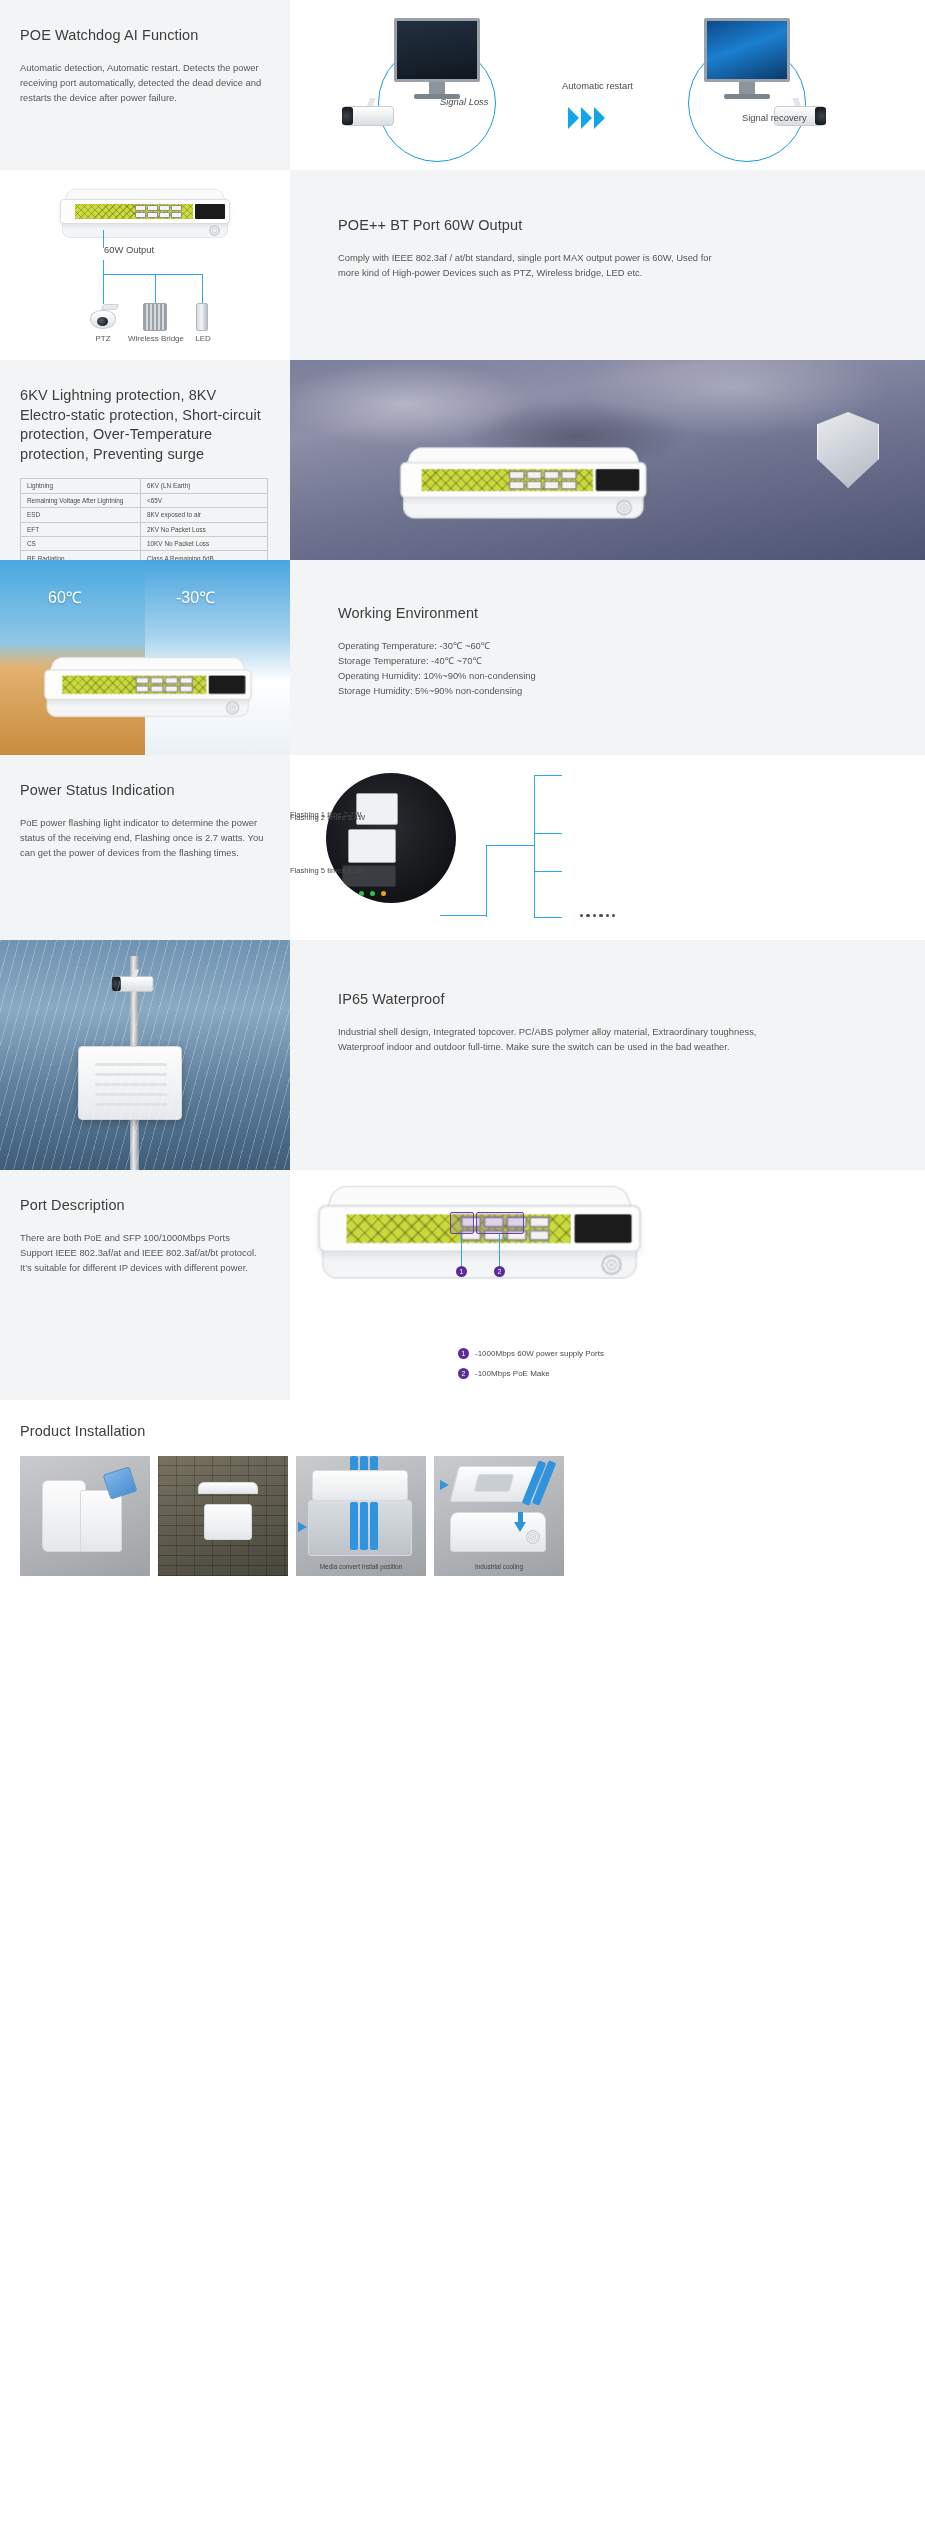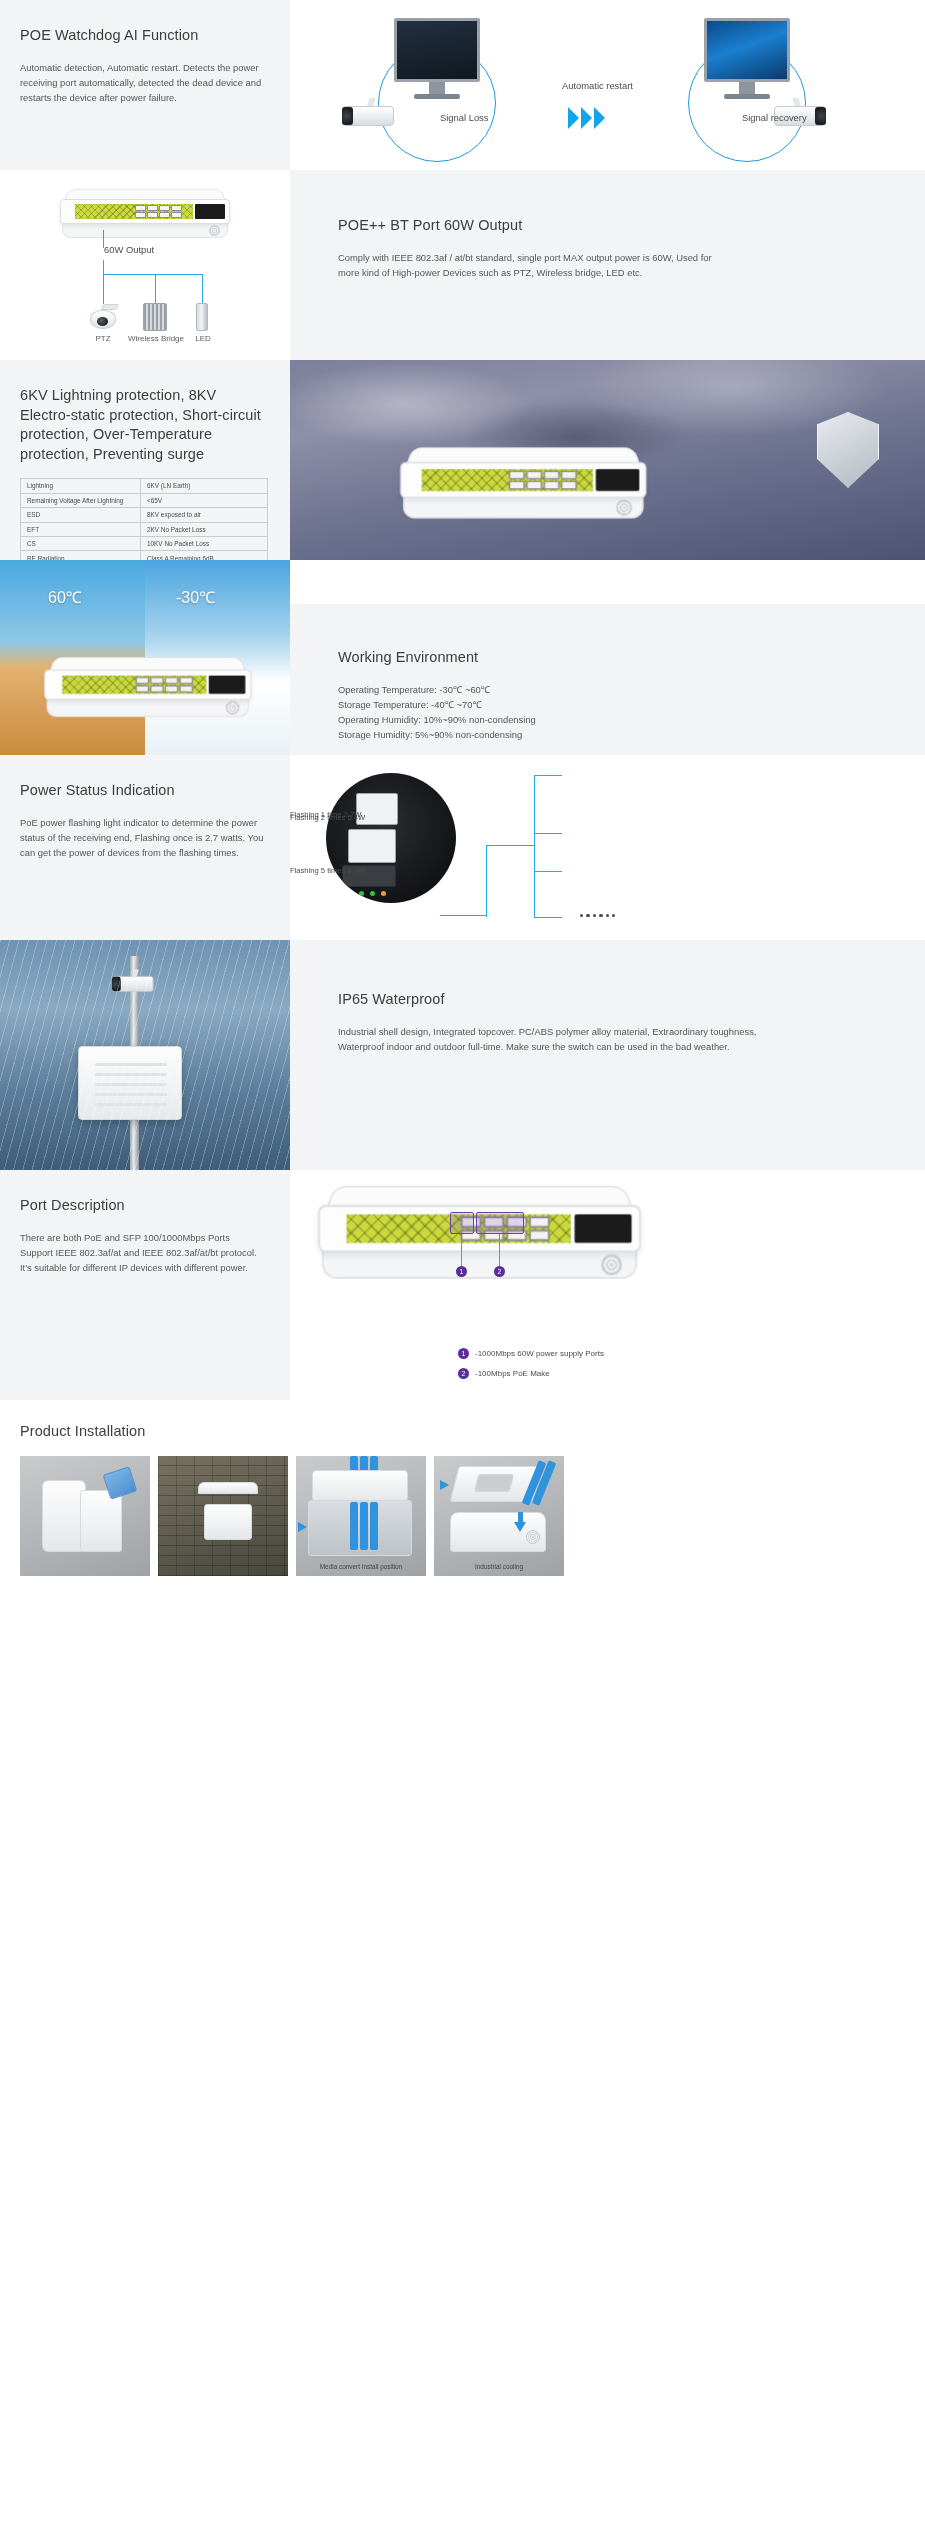--- a/index.html
+++ b/index.html
@@ -51,21 +51,21 @@
                      mask: radial-gradient(circle, transparent 4px, #000 5px); }
   .cam { position:absolute; width:58px; height:22px; }
   .cam .barrel { position:absolute; left:0; top:0; width:52px; height:20px; border-radius:4px;
                  background:linear-gradient(180deg,#ffffff,#d9dde1); border:1px solid #c6ccd1; }
   .cam .lens { position:absolute; left:0px; top:1px; width:11px; height:18px; border-radius:3px;
                background:radial-gradient(circle at 40% 50%, #40464d, #0c0e11); }
   .cam .mount { position:absolute; left:26px; top:-8px; width:6px; height:10px; background:#e3e7ea; transform:skewX(-18deg);}
   .cam.c1 { left:52px; top:106px; }
   .cam.c2 { left:478px; top:106px; transform:scaleX(-1); }
   .wd-label { position:absolute; font-size:9.4px; color:#4a4a4a; white-space:nowrap; }
-  .lbl-signal-loss { left:150px; top:112px; }
+  .lbl-signal-loss { left:150px; top:96px;font-style:italic; }
   .lbl-signal-rec  { left:452px; top:112px; }
   .lbl-auto-restart{ left:272px; top:80px; }
   .chevrons { position:absolute; left:278px; top:107px; display:flex; gap:2px; }
   .chev { width:0;height:0;border-top:11px solid transparent;border-bottom:11px solid transparent;border-left:11px solid #12a5e8; }
 
   
   #sec2 { height:190px; }
   #sec2 .left  { width:290px; height:190px; }
   #sec2 .right { width:635px; height:190px; }
   .sw-diagram { position:relative; width:290px; height:190px; }
@@ -122,21 +122,21 @@
   .shield { position:absolute; right:46px; top:52px; width:62px; height:76px;
             background:linear-gradient(150deg,#f3f5f7,#b9c0c8);
             border:1.5px solid #ffffff;
             clip-path: polygon(50% 0%, 100% 16%, 100% 62%, 50% 100%, 0% 62%, 0% 16%);
             opacity:.92; }
   .storm .switch2 { position:absolute; left:110px; top:86px; transform:scale(1.45); transform-origin:left top; }
 
   
   #sec4 { height:195px; }
   #sec4 .left  { width:290px; height:195px; }
-  #sec4 .right { width:635px; height:195px;margin-top:44px; }
+  #sec4 .right { width:635px; height:195px; }
   .climate { position:relative; width:290px; height:195px; overflow:hidden; }
   .climate .hot  { position:absolute; left:0;   top:0; width:145px; height:195px;
       background:linear-gradient(180deg,#49a8e0 0%,#8fc8e6 42%,#e3b270 55%,#c98c3e 100%); }
   .climate .cold { position:absolute; left:145px;top:0; width:145px; height:195px;
       background:linear-gradient(180deg,#4aa5df 0%,#a9d4ee 40%,#ffffff 62%,#e9f1f6 100%); }
   .temp-lbl { position:absolute; top:26px; font-size:16px; color:#ffffff; text-shadow:0 1px 2px rgba(0,0,0,.25);}
   .temp-lbl.t1 { left:48px; }
   .temp-lbl.t2 { left:176px; }
   .climate .switch3 { position:absolute; left:44px; top:96px; transform:scale(1.22); transform-origin:left top; }
 

